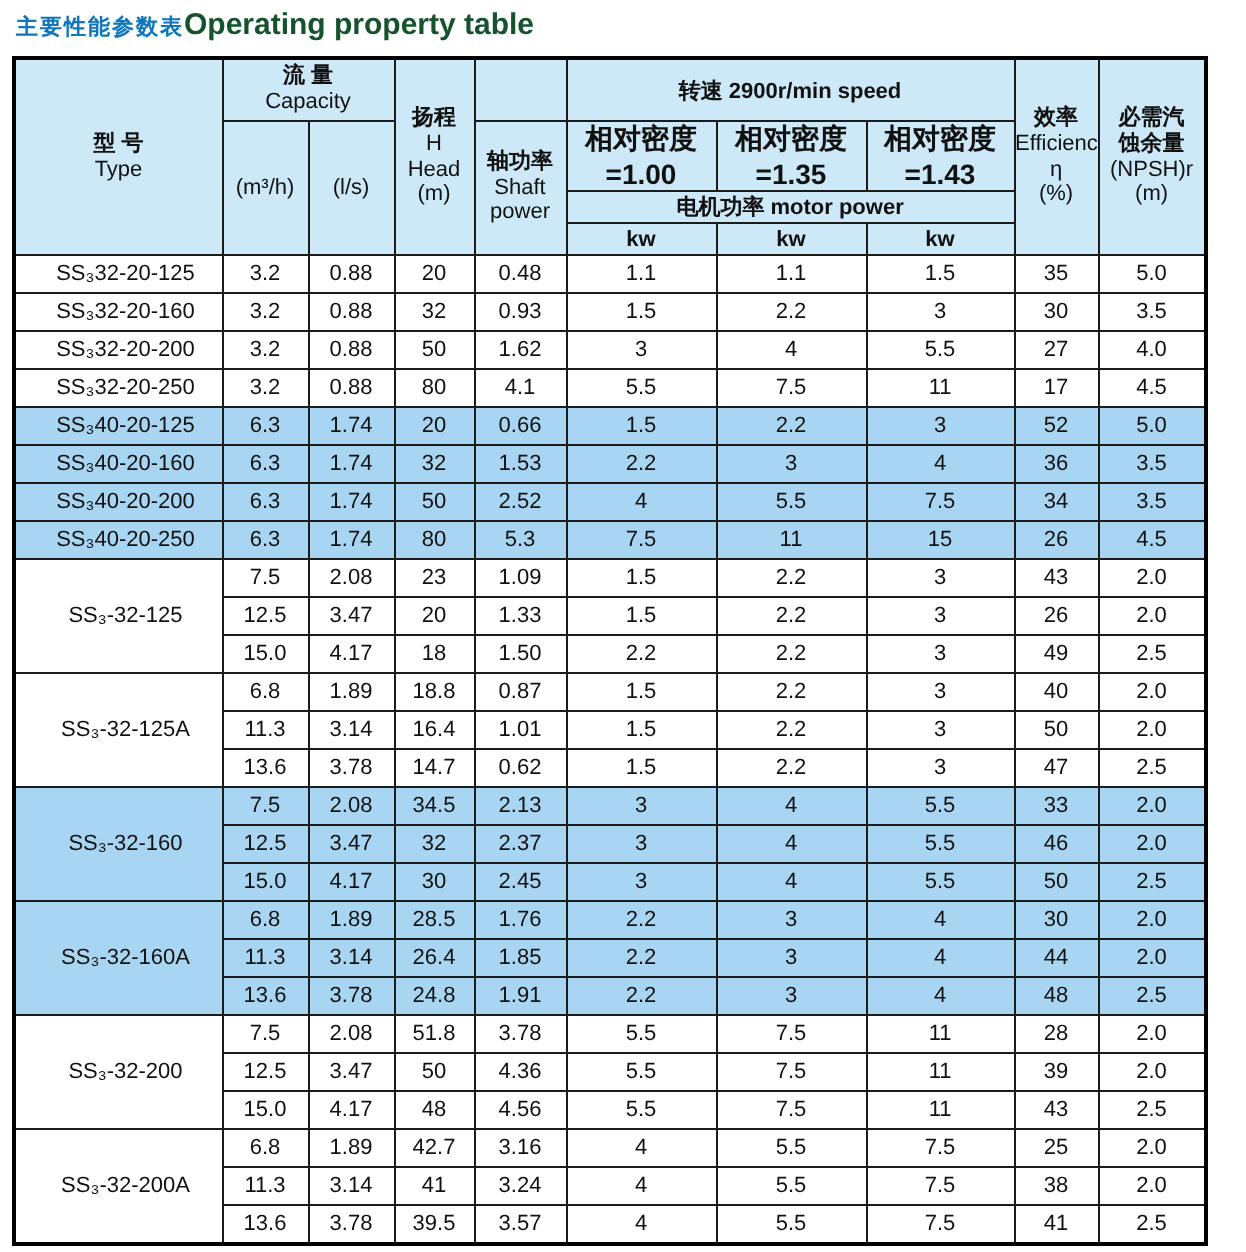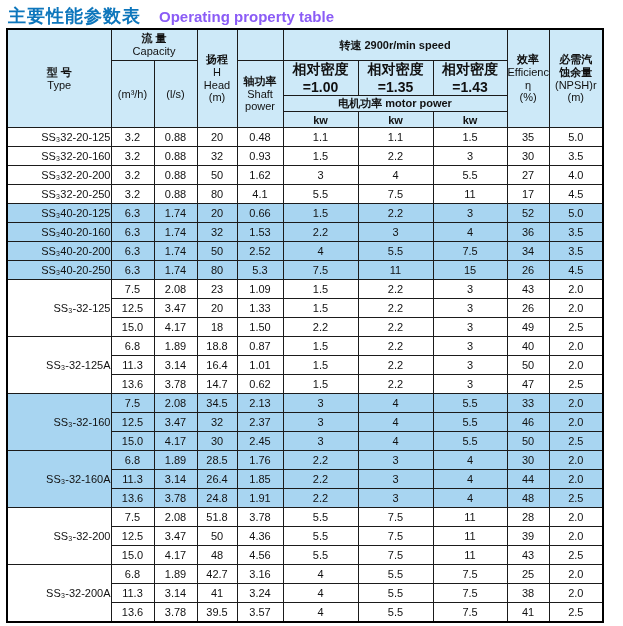--- a/index.html
+++ b/index.html
@@ -2,43 +2,43 @@
 <html><head>
 <meta charset="utf-8">
 <style>
   html,body{margin:0;padding:0;}
   body{
     width:623px;height:626px;background:#ffffff;
     font-family:"Liberation Sans","DejaVu Sans",sans-serif;
     color:#111;
   }
   .title-bar{height:24px;padding:4px 0 0 8px;white-space:nowrap;}
-  .title-zh{color:#0d76bc;font-weight:bold;font-size:18px;letter-spacing:1px;}
-  .title-en{color:#8b5cf6;font-weight:bold;font-size:15px;margin-left:18px;}
+  .title-zh{color:#0d76bc;font-weight:bold;font-size:11px;letter-spacing:1px;}
+  .title-en{color:#14532d;font-weight:bold;font-size:15px;}
   table{
     border-collapse:collapse;table-layout:fixed;
     margin-left:6px;width:596px;
     border:2px solid #000;
   }
   th,td{border:1px solid #1b1b1b;padding:0;overflow:hidden;}
   thead th{
     background:#cde9f8;font-weight:bold;font-size:11px;
     text-align:center;vertical-align:middle;
   }
   tr.hA th{height:30px;}
   tr.hB th{height:22px;}
   tr.hC th{height:14px;font-size:11px;}
   tr.hD th{height:15px;font-size:11px;}
   .density{font-size:14px;letter-spacing:0;}
   .ln{display:block;line-height:1.18;}
   .sm{font-size:11px;font-weight:normal;}
   .en{font-weight:normal;}
   td{font-size:11px;text-align:center;height:18px;background:#ffffff;}
   tr.blue td{background:#a8d5f1;}
-  td.type-cell{text-align:right;padding-left:7px;font-size:11px;}
+  td.type-cell{text-align:center;padding-left:7px;font-size:11px;}
   .kw{font-weight:bold;}
 </style>
 </head>
 <body>
 
 <div class="title-bar">
   <span class="title-zh">主要性能参数表</span><span class="title-en">Operating property table</span>
 </div>
 
 <table>

